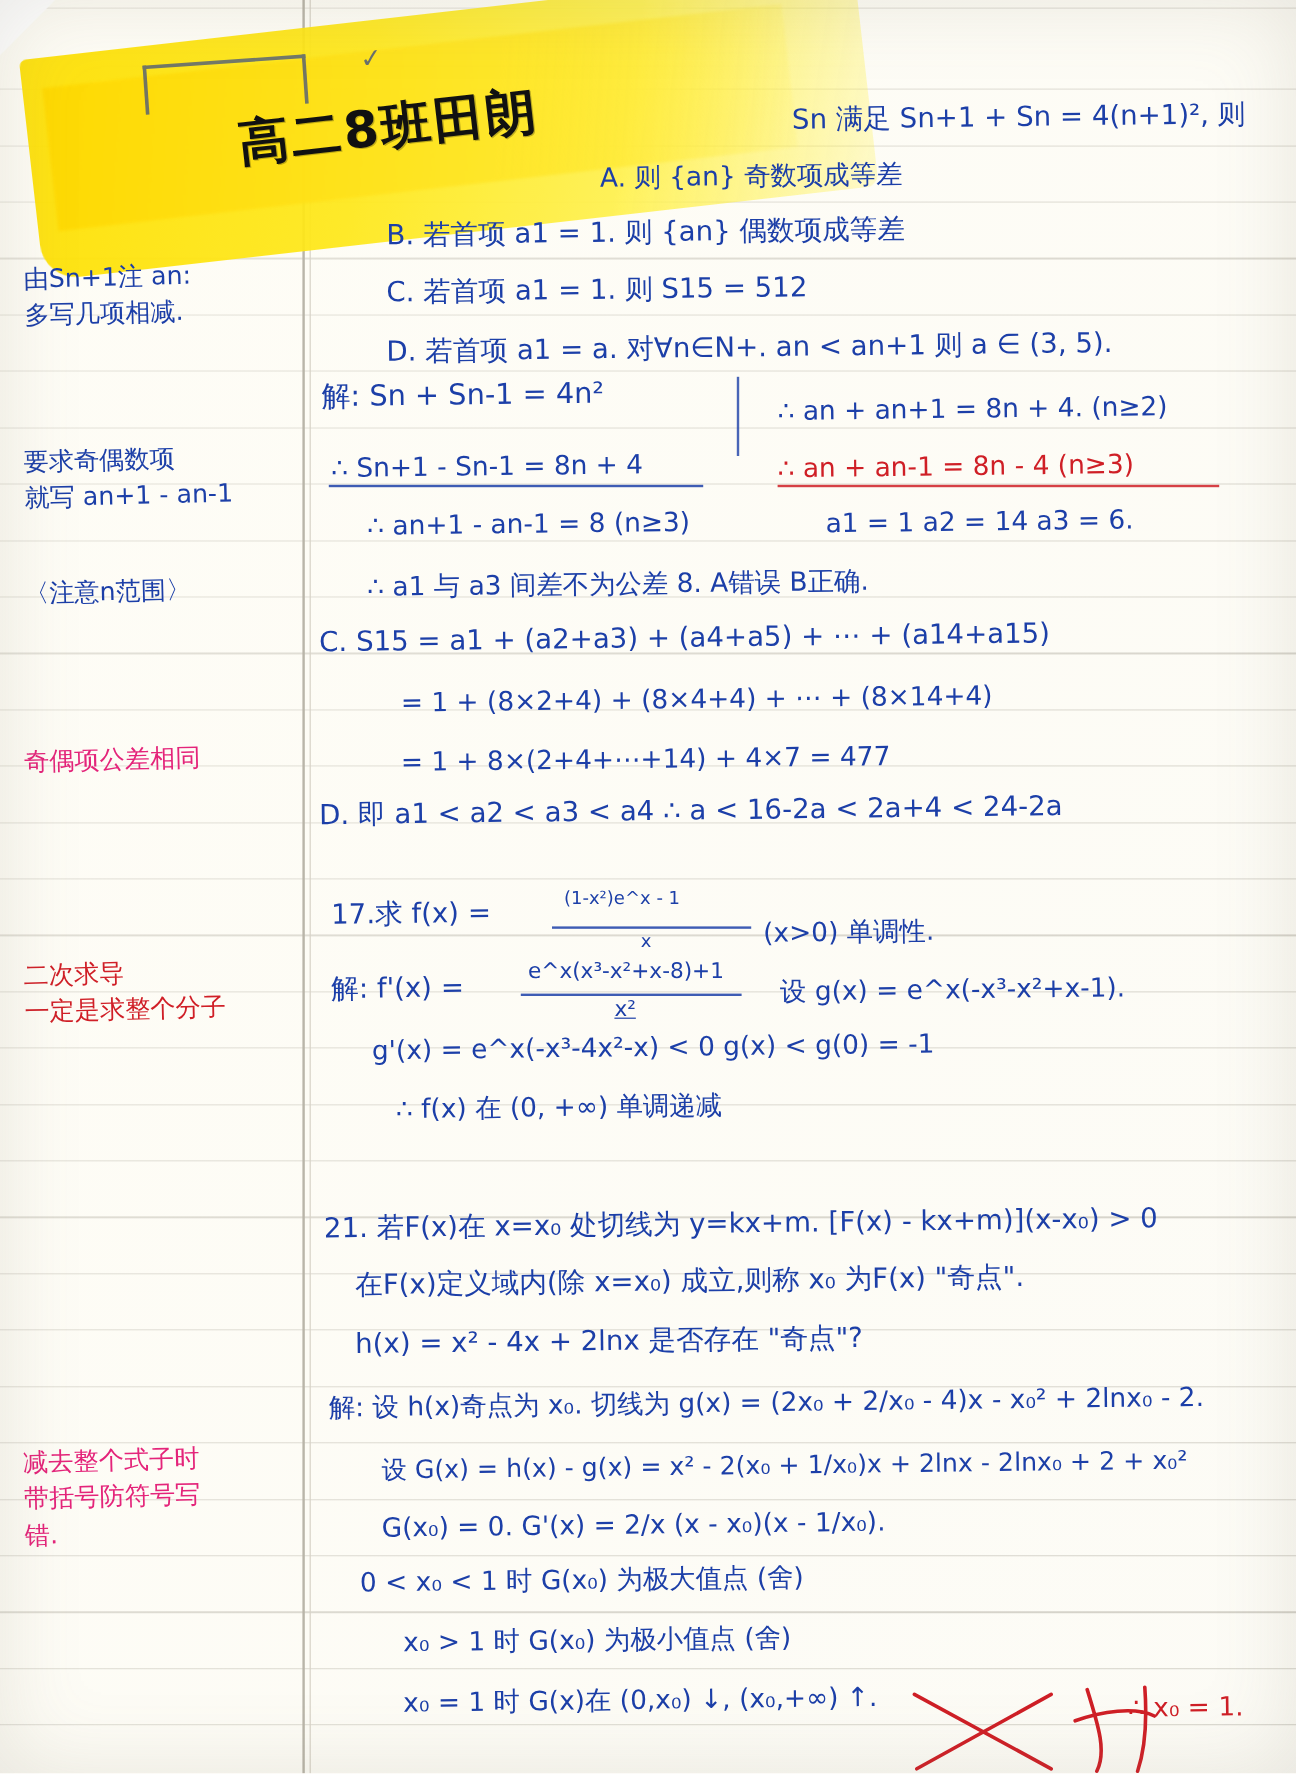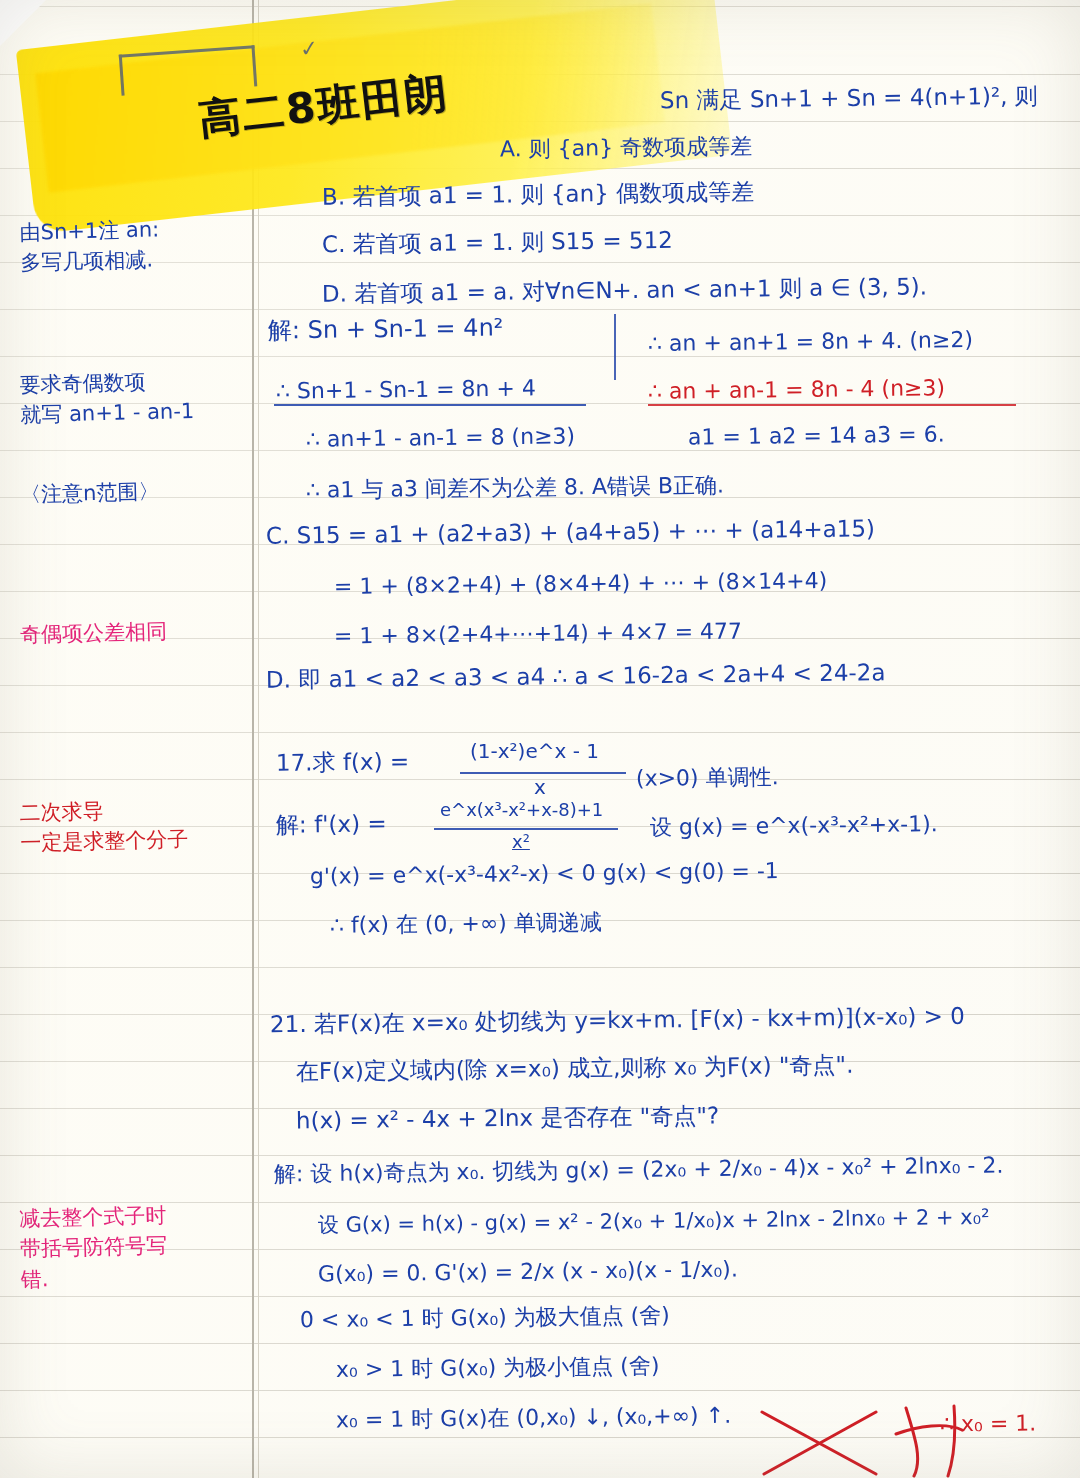--- a/index.html
+++ b/index.html
@@ -113,21 +113,21 @@
   
   .hw {
     position: absolute;
     font-family: "DejaVu Sans", sans-serif;
     white-space: nowrap;
     line-height: 1.1;
   }
   .blue   { color: #1c3fa8; }
   .red    { color: #cf1f26; }
   .s18 { font-size: 18px; }
-  .s20 { font-size: 20px; }
+  .s20 { font-size: 15px; }
   .s21 { font-size: 21px; }
   .s22 { font-size: 22px; }
   .s23 { font-size: 23px; }
   .s24 { font-size: 24px; }
   .tilt2 { transform: rotate(-0.7deg); }
   
   .margin-note {
     position: absolute;
     left: 20px;
     font-family: "DejaVu Sans", sans-serif;

